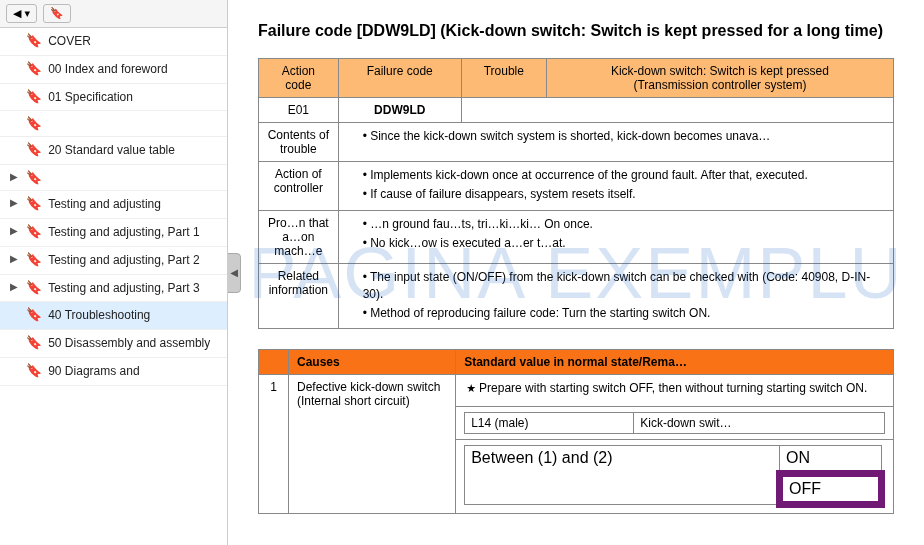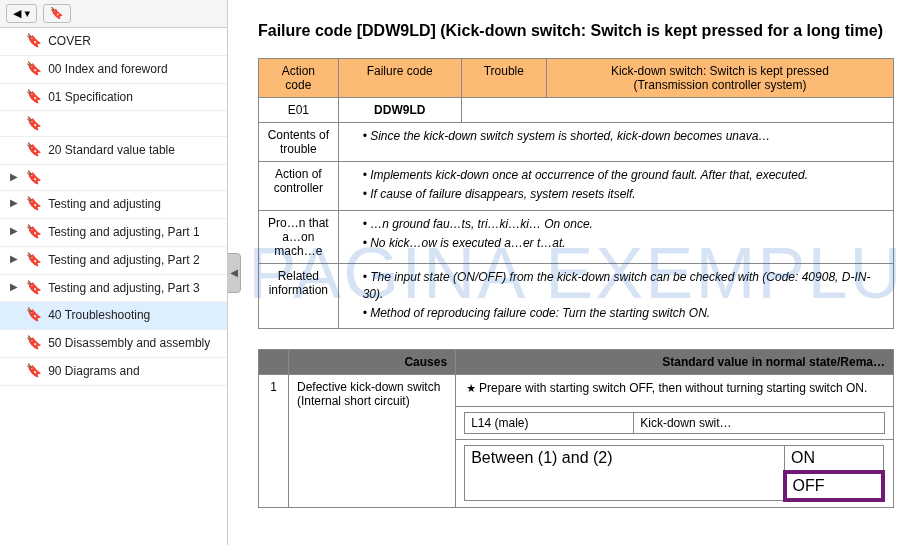--- a/index.html
+++ b/index.html
@@ -150,22 +150,22 @@
       font-size: 12px;
     }
 
     .causes-table th, .causes-table td {
       border: 1px solid #888;
       padding: 5px 8px;
       vertical-align: top;
     }
 
     .causes-table th {
-      text-align: right;
-      background: #737373;
+      text-align: left;
+      background: #f97316;
     }
 
     
     .watermark {
       position: absolute;
       top: 50%;
       left: 50%;
       transform: translate(-50%, -50%) rotate(0deg);
       font-size: 72px;
       font-weight: normal;
@@ -181,21 +181,20 @@
       list-style: none;
     }
 
     ul.bullet-list li::before {
       content: "• ";
     }
 
     ul.bullet-list li {
       margin-bottom: 2px;
       line-height: 1.4;
-      font-style: italic;
     }
 
     .star-list {
       padding-left: 2px;
       list-style: none;
     }
 
     .star-list li::before {
       content: "★ ";
       font-size: 11px;
@@ -394,21 +393,21 @@
         </tr>
         <tr>
           <td>
             <table style="width:100%; border-collapse:collapse; font-size:16px;">
               <tbody>
                   <tr>
                 <td rowspan="2" style="border:1px solid #888; padding:3px 6px;">Between (1) and (2)</td>
                 <td style="border:1px solid #888; padding:3px 6px;">ON</td>
               </tr>
               <tr>
-                <td style="border:4px solid #701a75; padding:3px 6px;">OFF</td>
+                <td style="border:7px solid #701a75; padding:3px 6px;">OFF</td>
               </tr>
             </tbody>
               </table>
           </td>
         </tr>
       </tbody>
     </table>
 
   </div>
 </div>

